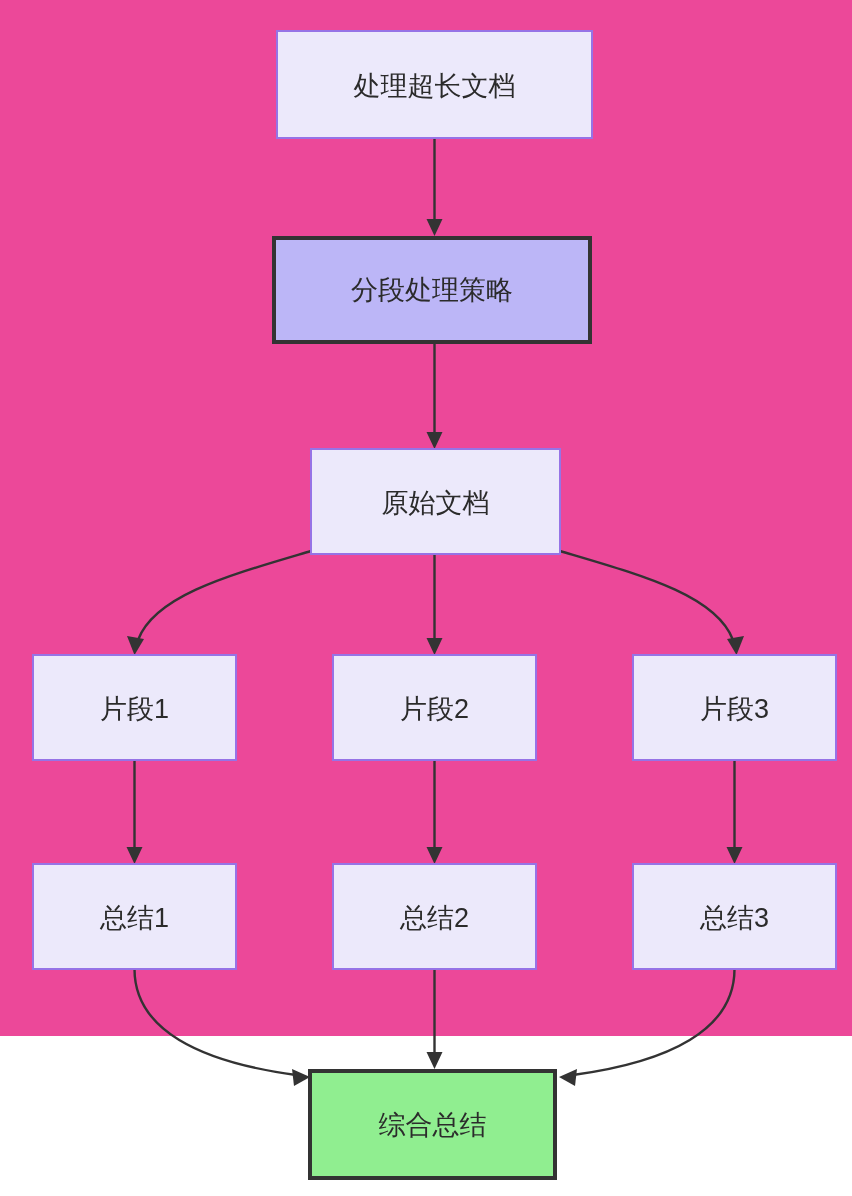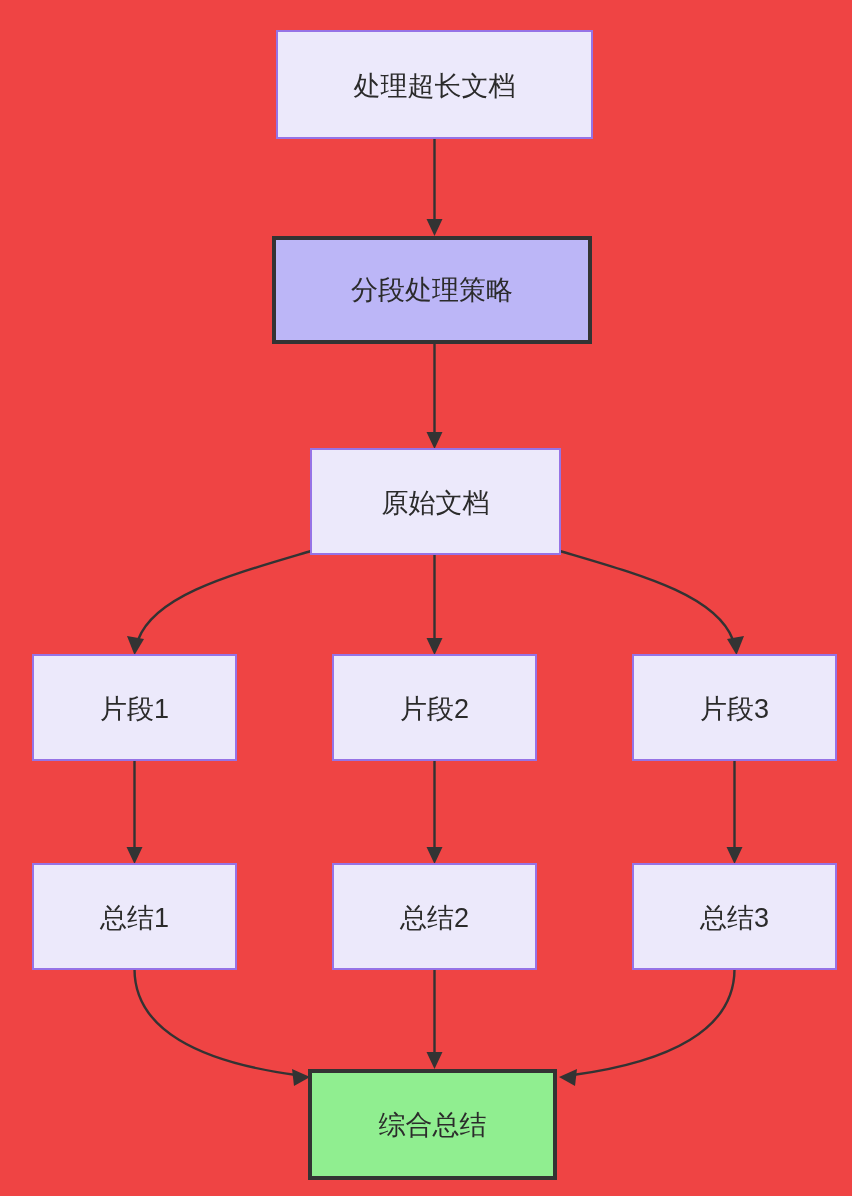--- a/index.html
+++ b/index.html
@@ -9,22 +9,22 @@
   }
   body {
     width: 852px;
     height: 1196px;
     font-family: "Liberation Sans", "DejaVu Sans", sans-serif;
     overflow: hidden;
   }
   #diagram-root {
     position: relative;
     width: 852px;
-    height: 1196px;
-    background: #ef4444;
+    height: 1036px;
+    background: #ec4899;
   }
   svg#flowchart {
     display: block;
     width: 852px;
     height: 1196px;
   }
   .node-rect {
     stroke-width: 2px;
   }
   .node-rect.highlight {

